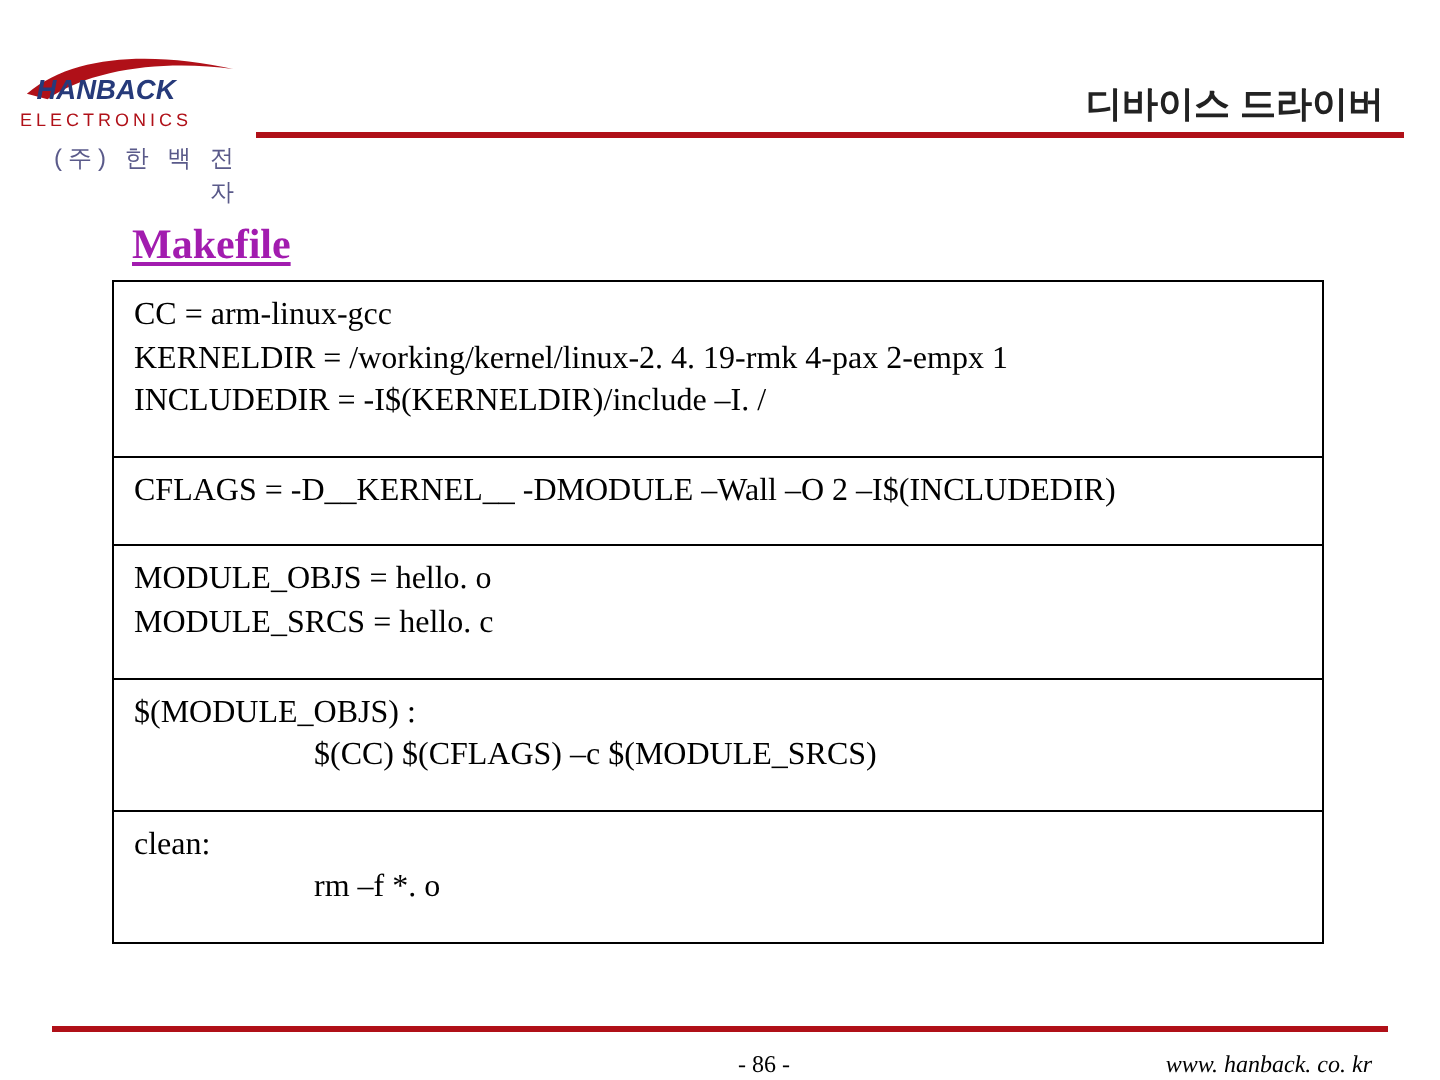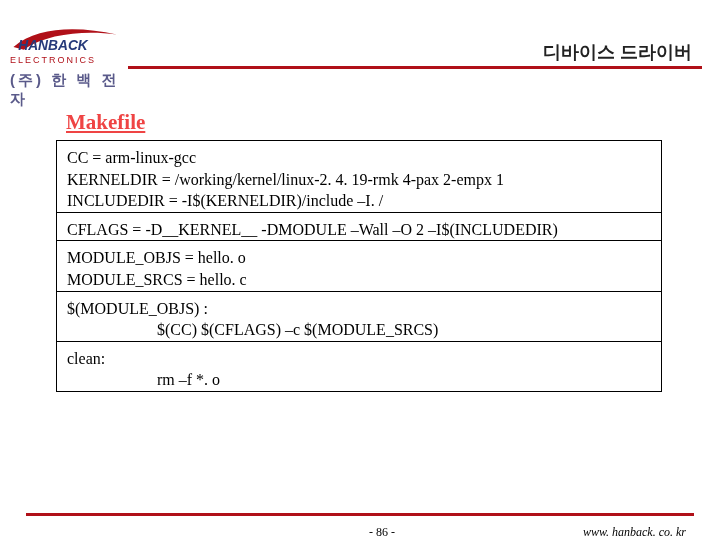--- a/index.html
+++ b/index.html
@@ -21,26 +21,26 @@
     width: 110px;
   }
   .logo svg { display: block; }
   .logo-sub {
     font-size: 9px;
     color: #b01018;
     letter-spacing: 2px;
     margin-top: 1px;
   }
   .logo-kr {
-    font-size: 15px;
+    font-size: 12px;
     color: #5a5a8a;
-    font-weight: bold;
+    font-weight: normal;
     letter-spacing: 3px;
     margin-top: 6px;
-    text-align: left;
+    text-align: right;
   }
 
   .header-title {
     position: absolute;
     top: 20px;
     right: 28px;
     font-size: 18px;
     font-weight: bold;
     color: #222;
   }
@@ -56,37 +56,37 @@
 
   
   .section-title {
     position: absolute;
     top: 90px;
     left: 66px;
     font-family: Georgia, "Times New Roman", serif;
     font-size: 21px;
     font-weight: bold;
     text-decoration: underline;
-    color: #ef4444;
+    color: #a21caf;
   }
 
   
   .codebox {
     position: absolute;
     top: 120px;
     left: 56px;
     width: 606px;
     border: 1px solid #000;
     font-family: Georgia, "Times New Roman", serif;
     font-size: 16px;
     line-height: 1.35;
     color: #000;
   }
   .codebox .cell {
-    padding: 6px 10px 0 10px;
+    padding: 6px 10px 16px 10px;
     border-bottom: 1px solid #000;
   }
   .codebox .cell:last-child { border-bottom: none; }
   .codebox .indent { padding-left: 90px; }
 
   
   .footer-line {
     position: absolute;
     left: 26px;
     right: 26px;

